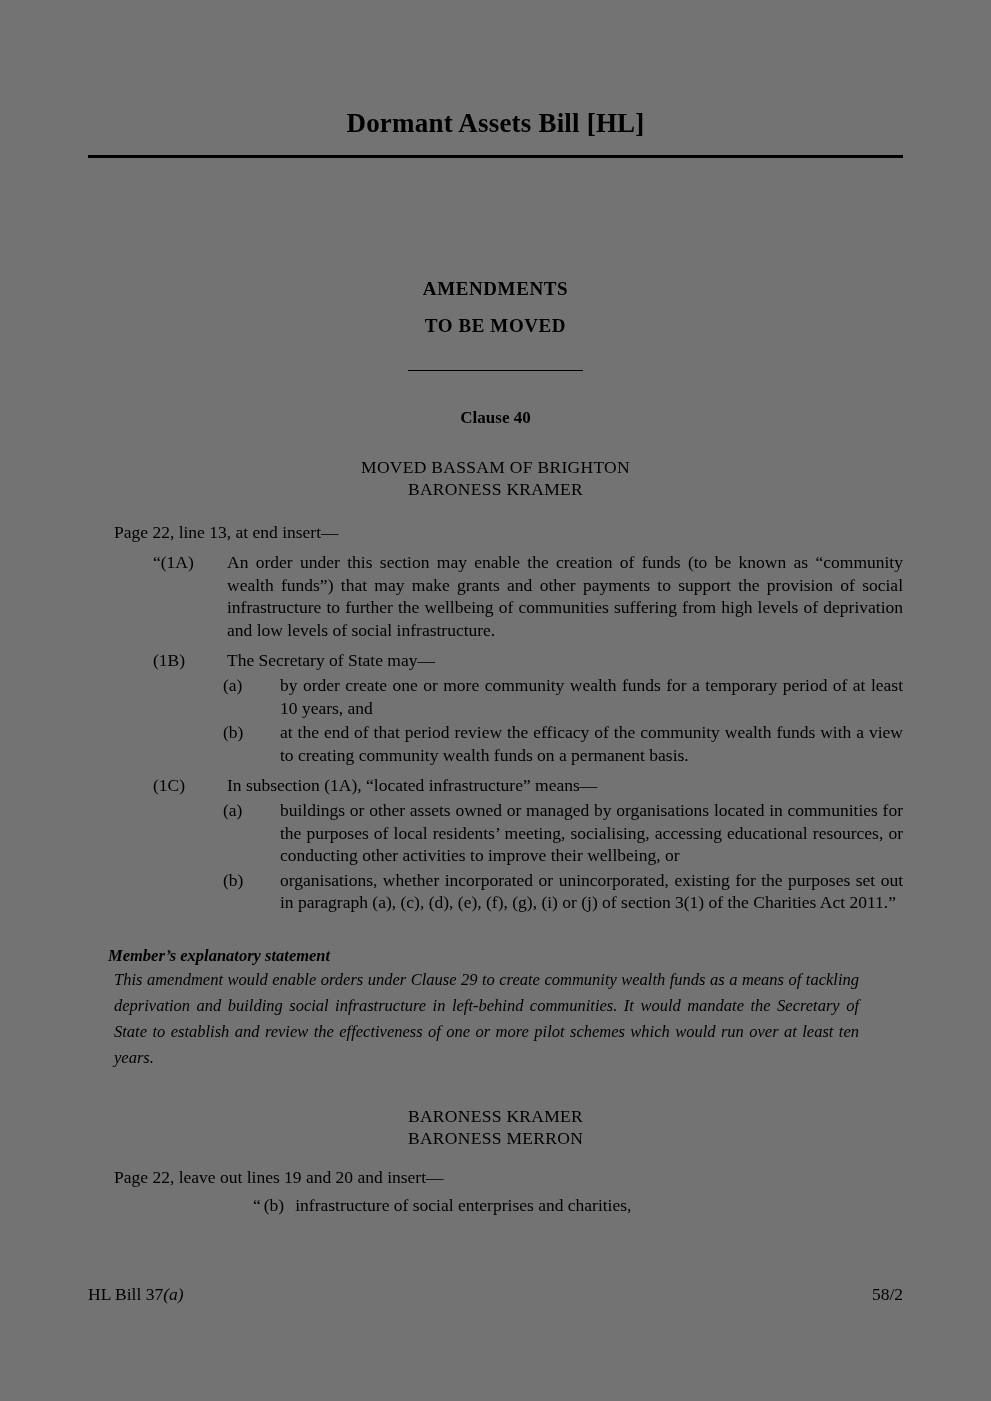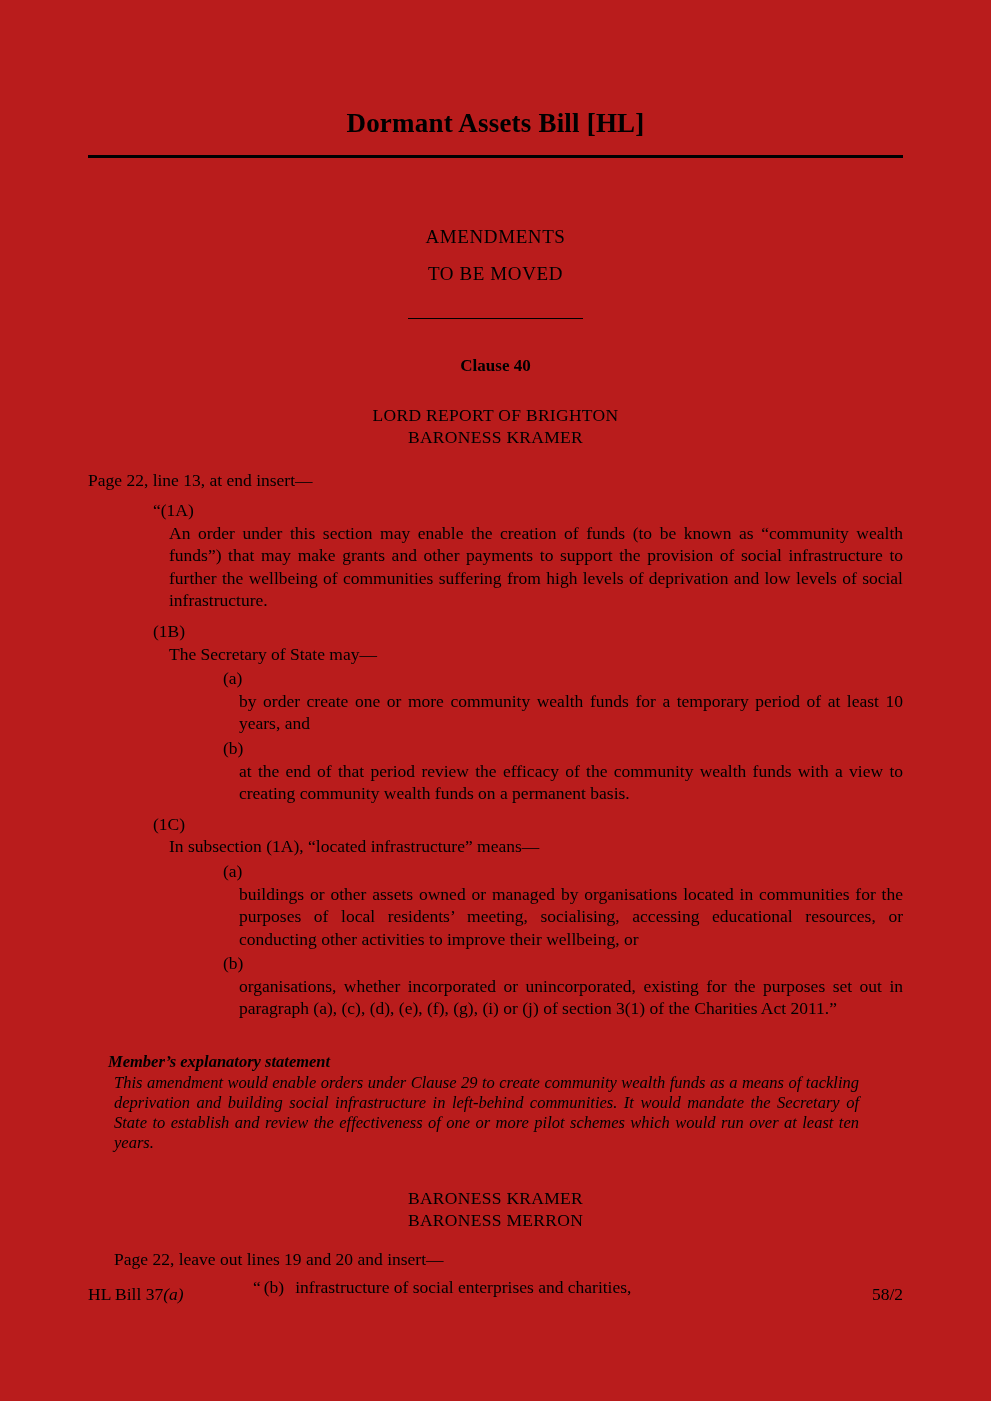--- a/index.html
+++ b/index.html
@@ -5,21 +5,21 @@
   html, body {
     margin: 0;
     padding: 0;
     background: #ffffff;
   }
   .page {
     position: relative;
     width: 991px;
     height: 1401px;
     margin: 0 auto;
-    background: #b91c1c;
+    background: #737373;
     font-family: "Liberation Serif", serif;
     color: #000000;
     box-sizing: border-box;
   }
   .content {
     position: absolute;
     left: 88px;
     right: 88px;
     top: 0;
     bottom: 0;
@@ -33,24 +33,25 @@
   }
   .rule-double {
     margin-top: 16px;
     border-top: 2px solid #000;
     border-bottom: 1px solid #000;
     height: 3px;
     box-sizing: border-box;
   }
   .heading-block {
     text-align: center;
-    margin-top: 60px;
+    margin-top: 112px;
     font-size: 19px;
     letter-spacing: 0.6px;
     line-height: 37px;
+    font-weight: bold;
   }
   .short-rule {
     width: 175px;
     border-top: 1px solid #000;
     margin: 26px auto 0 auto;
   }
   .clause-heading {
     text-align: center;
     font-weight: bold;
     font-size: 17px;
@@ -59,27 +60,27 @@
   .sponsors {
     text-align: center;
     font-size: 17.5px;
     line-height: 22px;
     margin-top: 28px;
     letter-spacing: 0.3px;
   }
   .lead-line {
     font-size: 17.5px;
     margin-top: 22px;
+    margin-left: 26px;
   }
   .para {
     display: flex;
     font-size: 17.5px;
     line-height: 22.6px;
     text-align: justify;
-    flex-direction: column;
   }
   .para .marker {
     flex: 0 0 auto;
     white-space: nowrap;
   }
   .para .body {
     flex: 1 1 auto;
     text-align: justify;
     text-justify: inter-word;
     margin-left: 16px;
@@ -92,21 +93,21 @@
   .expl-title {
     font-style: italic;
     font-weight: bold;
     font-size: 16.5px;
     margin-top: 32px;
     margin-left: 20px;
   }
   .expl-body {
     font-style: italic;
     font-size: 16.5px;
-    line-height: 20px;
+    line-height: 26px;
     margin-left: 26px;
     margin-top: 1px;
     text-align: justify;
     max-width: 745px;
   }
   .sponsors2 {
     text-align: center;
     font-size: 17.5px;
     line-height: 22px;
     margin-top: 34px;
@@ -148,21 +149,21 @@
     <div class="heading-block">
       <div>AMENDMENTS</div>
       <div>TO BE MOVED</div>
     </div>
 
     <div class="short-rule"></div>
 
     <div class="clause-heading">Clause 40</div>
 
     <div class="sponsors">
-      <div>LORD REPORT OF BRIGHTON</div>
+      <div>MOVED BASSAM OF BRIGHTON</div>
       <div>BARONESS KRAMER</div>
     </div>
 
     <div class="lead-line">Page 22, line 13, at end insert—</div>
 
     <div class="para lvl1">
       <span class="marker">“(1A)</span>
       <span class="body">An order under this section may enable the creation of funds (to be known as “community wealth funds”) that may make grants and other payments to support the provision of social infrastructure to further the wellbeing of communities suffering from high levels of deprivation and low levels of social infrastructure.</span>
     </div>
 

